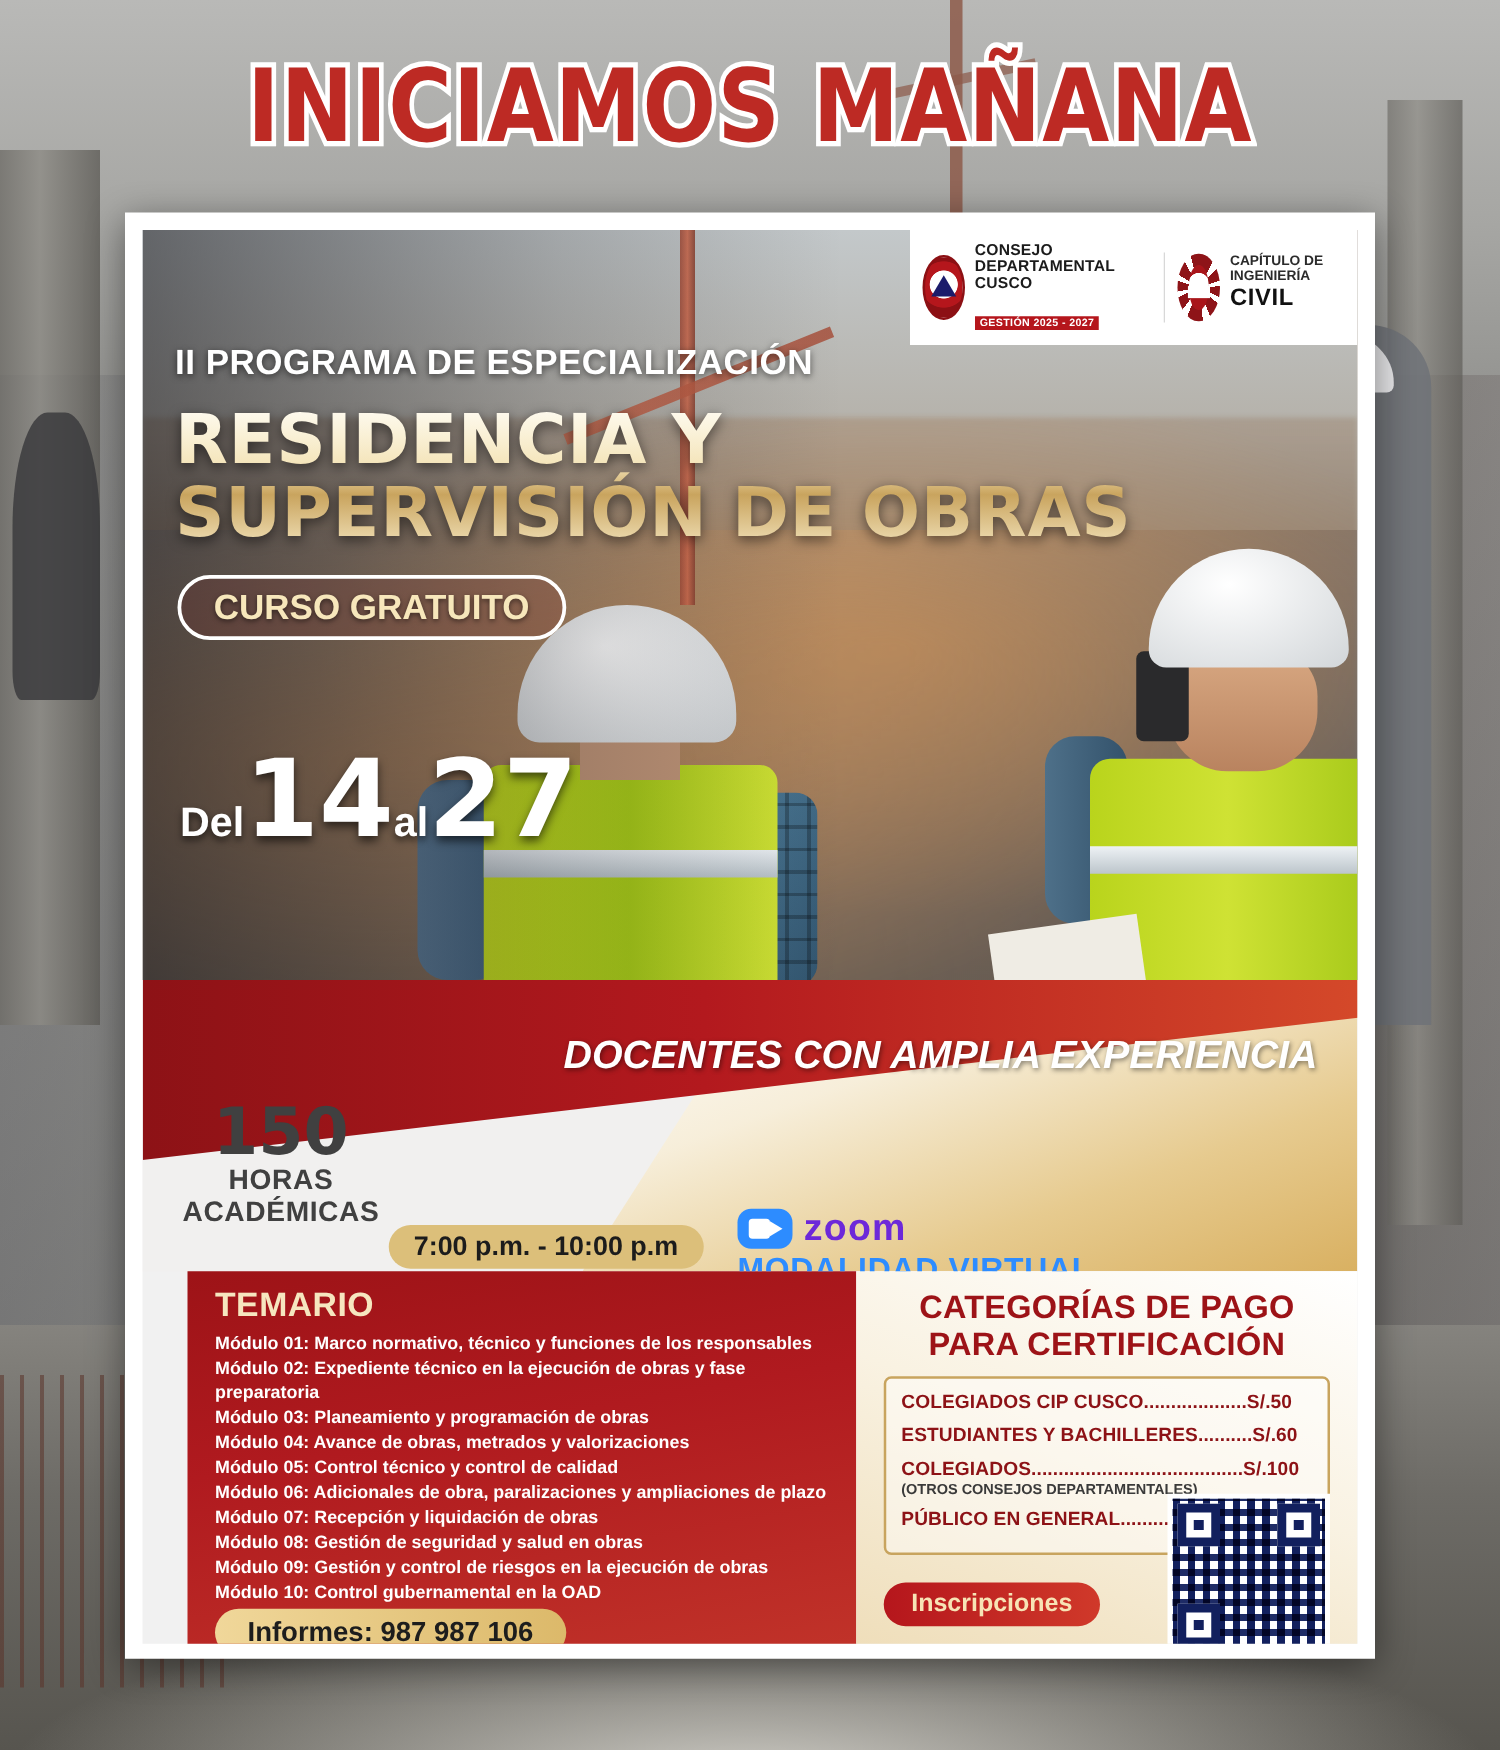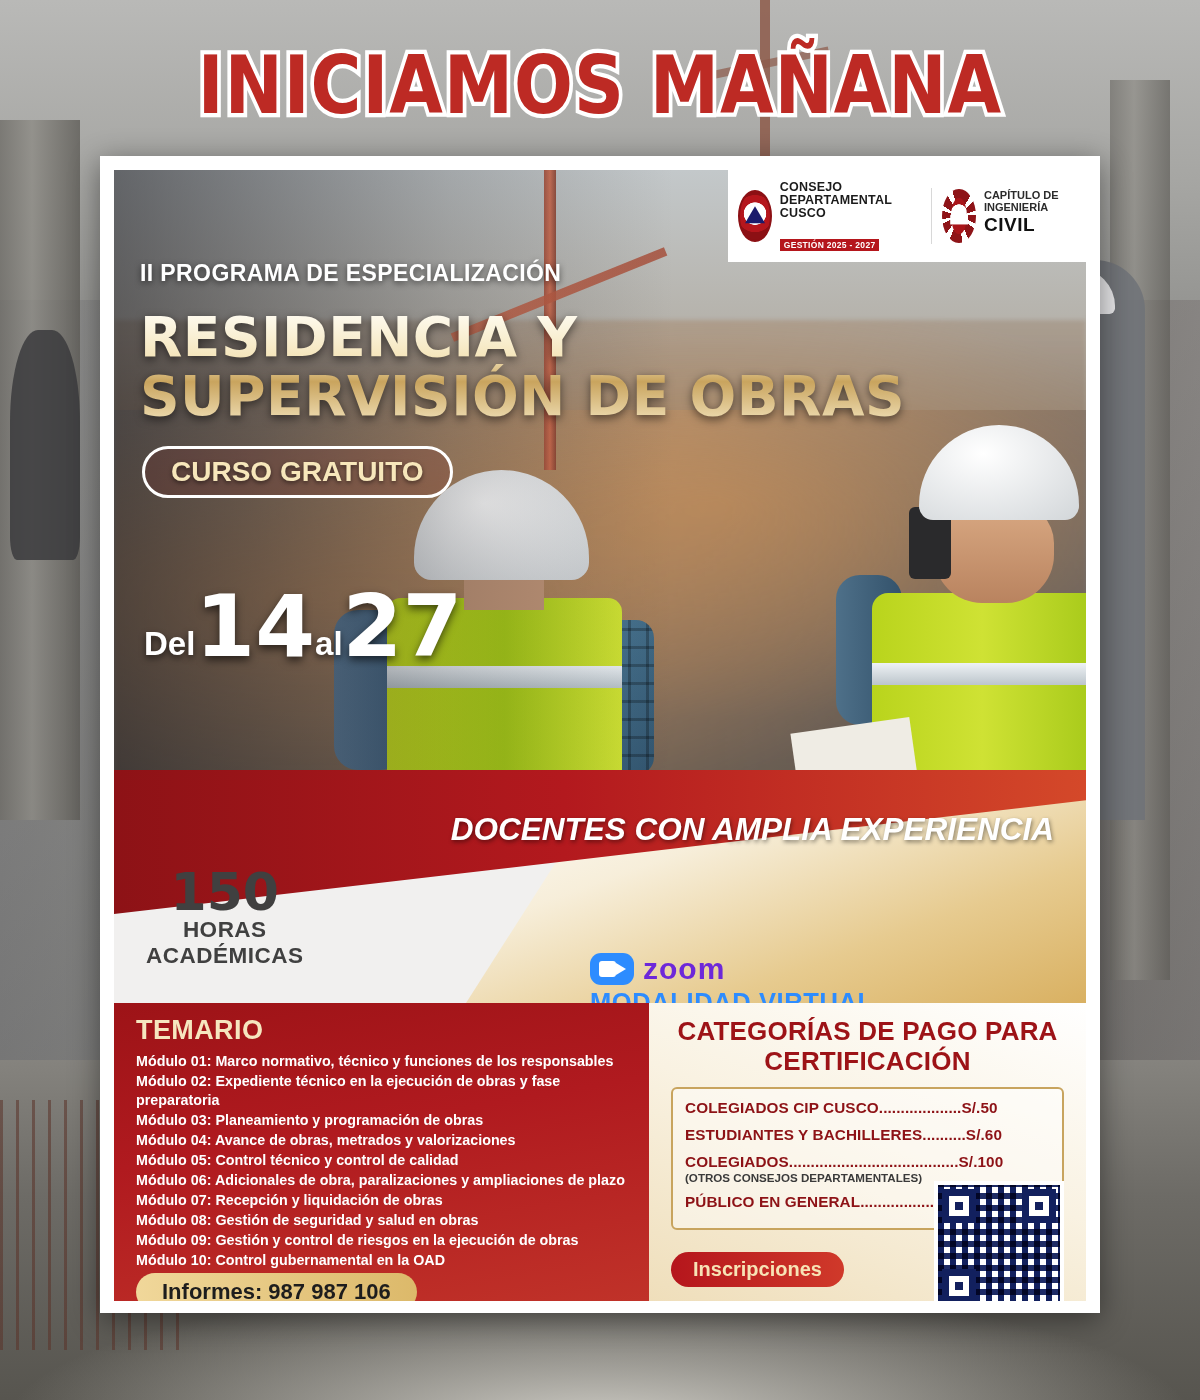--- a/index.html
+++ b/index.html
@@ -80,21 +80,21 @@
     paint-order: stroke fill;
     text-transform: uppercase;
     transform: scaleY(1.22) scaleX(1.05);
     transform-origin: center top;
     line-height: 1;
   }
 
   
   .poster {
     position: absolute;
-    left: 100px; top: 156px;
+    left: 100px; top: 170px;
     width: 1000px; height: 1157px;
     background: #ffffff;
     padding: 14px 14px 12px 14px;
     box-shadow: 0 6px 28px rgba(0,0,0,.45);
     z-index: 5;
   }
   .poster-inner {
     position: relative;
     width: 100%; height: 100%;
     overflow: hidden;
@@ -214,21 +214,21 @@
     background:#ffffff; z-index:2;
     clip-path: polygon(0 100%,0 40%,50% 0,100% 40%,100% 100%);
   }
   .ci-text{ line-height:1.12; }
   .ci-text .s1{ font-size:11px; color:#2b2b2b; font-weight:600;}
   .ci-text .s2{ font-size:19px; color:#111; font-weight:800; letter-spacing:.5px;}
 
   
   .prog-tag {
     position:absolute; left:26px; top:90px;
-    font-size:23px; font-weight:800; color:#ffffff; letter-spacing:.4px;
+    font-size:28px; font-weight:800; color:#ffffff; letter-spacing:.4px;
     text-shadow: 0 2px 6px rgba(0,0,0,.6);
   }
   .title-main {
     position:absolute; left:26px; top:138px;
     width: 880px;
     font-family: "DejaVu Sans", sans-serif;
     font-size: 55px; font-weight: 900; line-height: 1.08;
     letter-spacing: .5px;
     background: linear-gradient(180deg,#fdf6e4 0%, #f2e0b4 45%, #cfa martin 46%, #d9bc74 60%, #f7ebcd 100%);
     background: linear-gradient(180deg,#fffdf5 0%, #f5e6bd 40%, #c9a45e 62%, #f3e4bd 100%);
@@ -319,20 +319,21 @@
     border-top:6px solid transparent;border-bottom:6px solid transparent;border-left:10px solid #fff;
   }
   .zoom-word{ font-size:30px; font-weight:700; color:#6d28d9; letter-spacing:1px;}
   .zoom-mode{ margin-top:2px; font-size:25.5px; font-weight:800; color:#2d8cff; letter-spacing:.6px;}
 
   
   .bottom {
     position:relative;
     height: 324px;
     display:flex;
+    margin-left:36px;
   }
   .col-left {
     width: 535px;
     background: linear-gradient(170deg,#9d1317 0%, #b01a1f 40%, #c2352a 100%);
     color:#ffffff;
     padding: 10px 16px 8px 22px;
     position:relative;
   }
   .col-left h3{
     margin:2px 0 6px; font-size:27px; font-weight:800; letter-spacing:.4px;
@@ -476,20 +477,21 @@
       <div class="band-red"></div>
 
       <div class="band-docentes">DOCENTES CON AMPLIA EXPERIENCIA</div>
 
       <div class="hours">
         <div class="big">150</div>
         <div class="s1">HORAS</div>
         <div class="s2">ACADÉMICAS</div>
       </div>
 
+      <div class="time-pill">7:00 p.m. - 10:00 p.m</div>
 
       <div class="zoom-wrap">
         <div class="zoom-row">
           <span class="zoom-ico"></span>
           <span class="zoom-word">zoom</span>
         </div>
         <div class="zoom-mode">MODALIDAD VIRTUAL</div>
       </div>
     </div>
 

